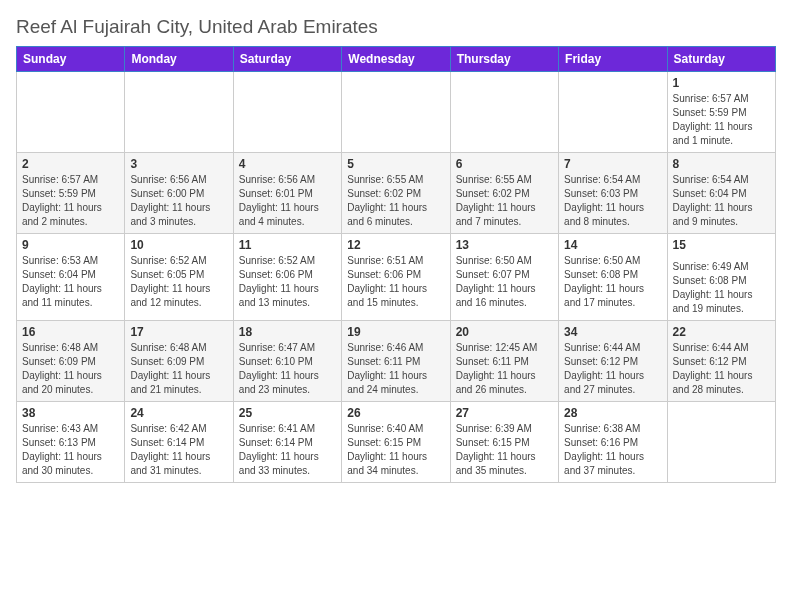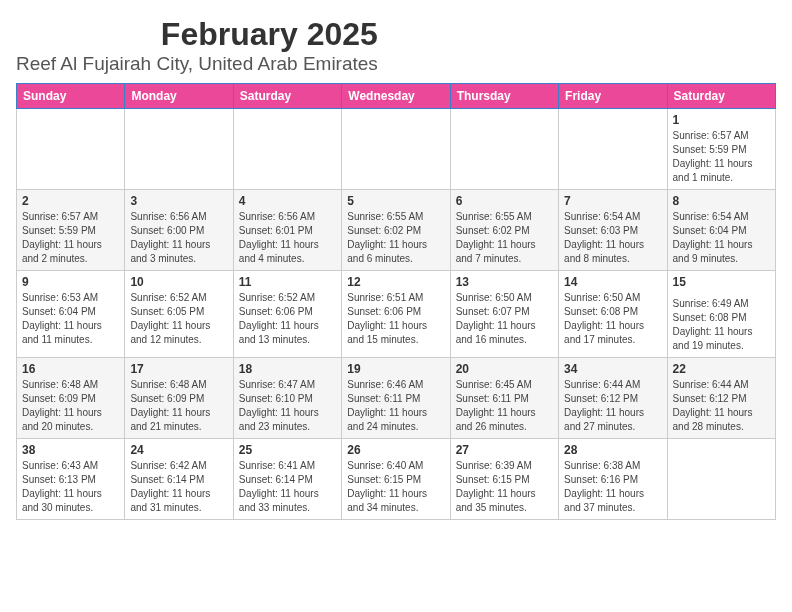--- a/index.html
+++ b/index.html
@@ -89,29 +89,28 @@
     .empty-cell {
       background: #f9f9f9;
     }
     tr:nth-child(even) td {
       background: #f5f5f5;
     }
     tr:nth-child(odd) td {
       background: #ffffff;
     }
     .calendar thead tr th {
-      background-color: #ec4899;
+      background-color: #6d28d9;
     }
   </style>
 </head>
 <body>
 
 <div class="header">
   <div class="header-right">
-    <div class="month-year">February 2025</div>
     <div class="location">Reef Al Fujairah City, United Arab Emirates</div>
   </div>
 </div>
 
 <table class="calendar">
   <thead>
     <tr>
       <th>Sunday</th>
       <th>Monday</th>
       <th>Saturday</th>
@@ -263,21 +262,21 @@
         </td>
         <td>
           <span class="day-num">19</span>
           <div class="day-info" style="white-space: pre-line;">Sunrise: 6:46 AM
 Sunset: 6:11 PM
 Daylight: 11 hours
 and 24 minutes.</div>
         </td>
         <td>
           <span class="day-num">20</span>
-          <div class="day-info" style="white-space: pre-line;">Sunrise: 6:45 AM
+          <div class="day-info" style="white-space: pre-line;">Sunrise: 12:45 AM
 Sunset: 6:11 PM
 Daylight: 11 hours
 and 26 minutes.</div>
         </td>
         <td>
           <span class="day-num">34</span>
           <div class="day-info" style="white-space: pre-line;">Sunrise: 6:44 AM
 Sunset: 6:12 PM
 Daylight: 11 hours
 and 27 minutes.</div>

